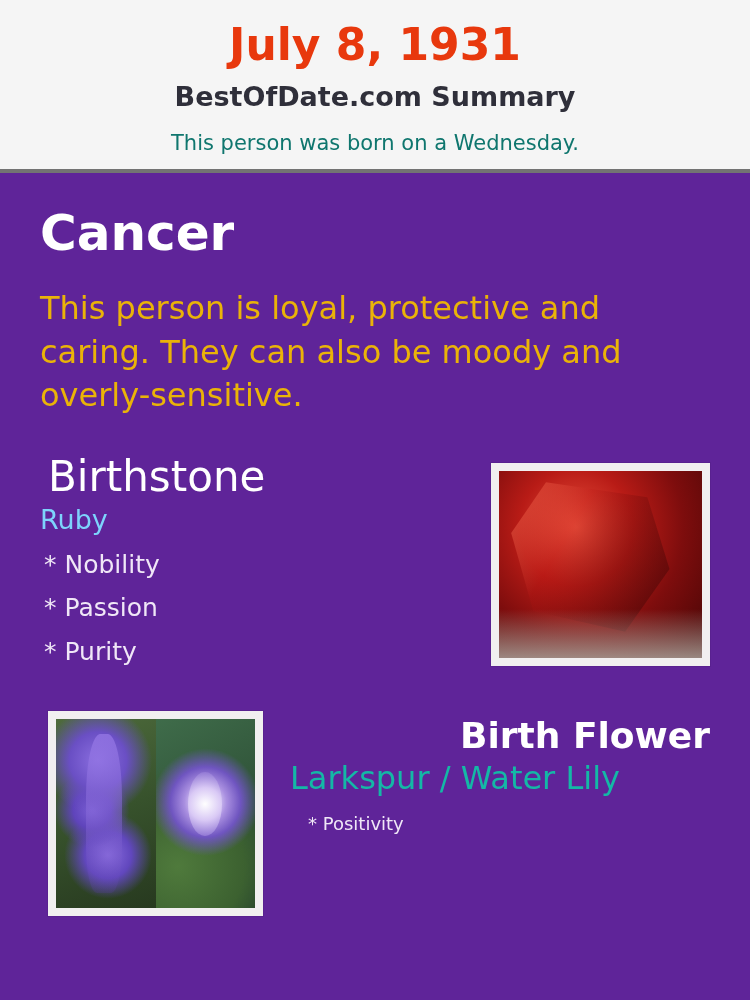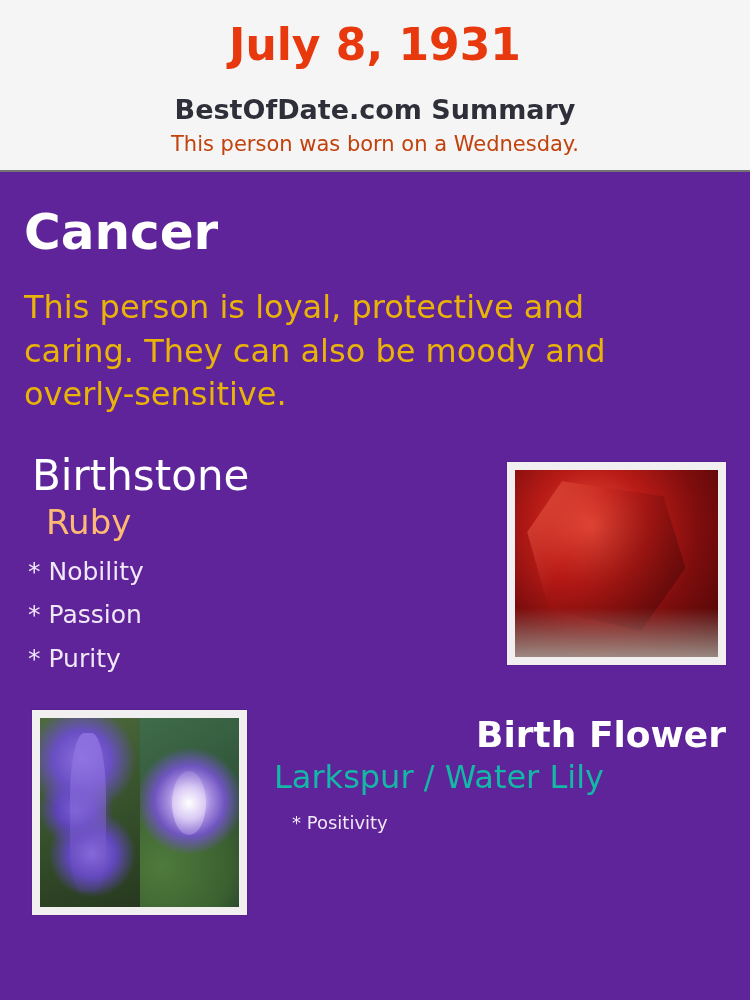--- a/index.html
+++ b/index.html
@@ -23,49 +23,49 @@
   }
 
   
   .header {
     background: #f5f5f5;
     width: 100%;
     padding-top: 22px;
     padding-bottom: 14px;
     box-sizing: border-box;
     text-align: center;
-    border-bottom: 2px solid #737373;
+    border-bottom: 4px solid #737373;
   }
   .header-date {
     color: #e8380d;
     font-size: 44px;
     font-weight: bold;
     line-height: 1.05;
     letter-spacing: 0px;
   }
   .header-site {
     color: #2f2f3a;
     font-size: 27px;
     font-weight: bold;
-    margin-top: 27px;
+    margin-top: 14px;
     line-height: 1.1;
   }
   .header-sub {
-    color: #c2410c;
+    color: #0f766e;
     font-size: 21px;
-    margin-top: 8px;
+    margin-top: 20px;
     line-height: 1.1;
   }
 
   
   .body {
     flex: 1;
     background: #5f2499;
     position: relative;
-    padding: 0 24px;
+    padding: 0 40px;
     box-sizing: border-box;
   }
 
   .zodiac-title {
     color: #ffffff;
     font-size: 50px;
     font-weight: bold;
     margin-top: 34px;
     line-height: 1.05;
   }
@@ -87,25 +87,25 @@
     width: 430px;
   }
   .stone-heading {
     color: #ffffff;
     font-size: 42px;
     font-weight: normal;
     line-height: 1.05;
     margin-left: 8px;
   }
   .stone-name {
-    color: #fdba74;
-    font-size: 34px;
+    color: #7dd3fc;
+    font-size: 27px;
     line-height: 1.1;
     margin-top: 6px;
-    margin-left: 22px;
+    margin-left: 0;
   }
   .bullet {
     color: #f0e7f7;
     font-size: 25px;
     line-height: 1.1;
     margin-top: 16px;
     margin-left: 4px;
   }
 
   .photo-frame {

